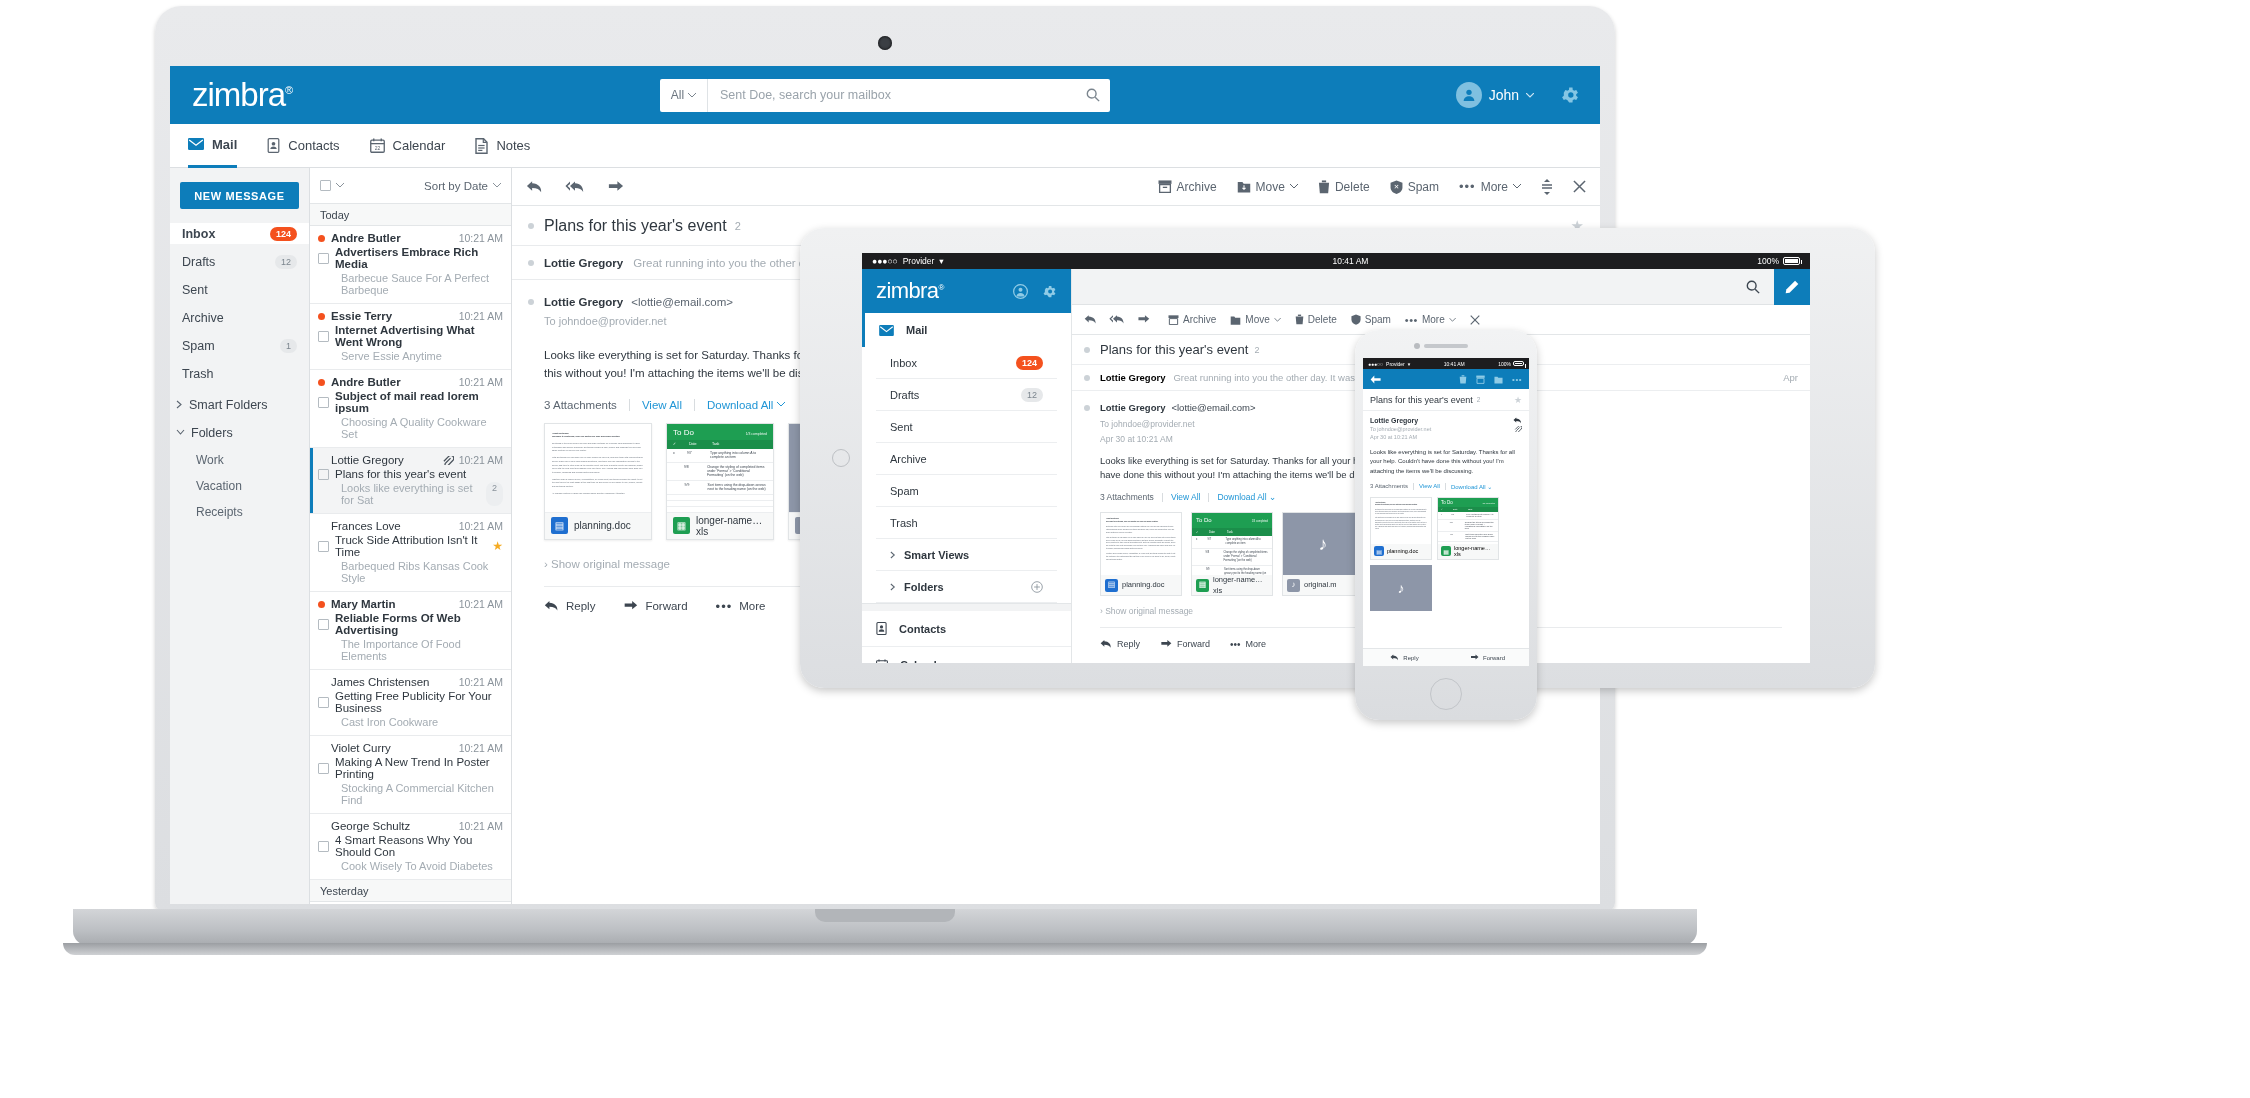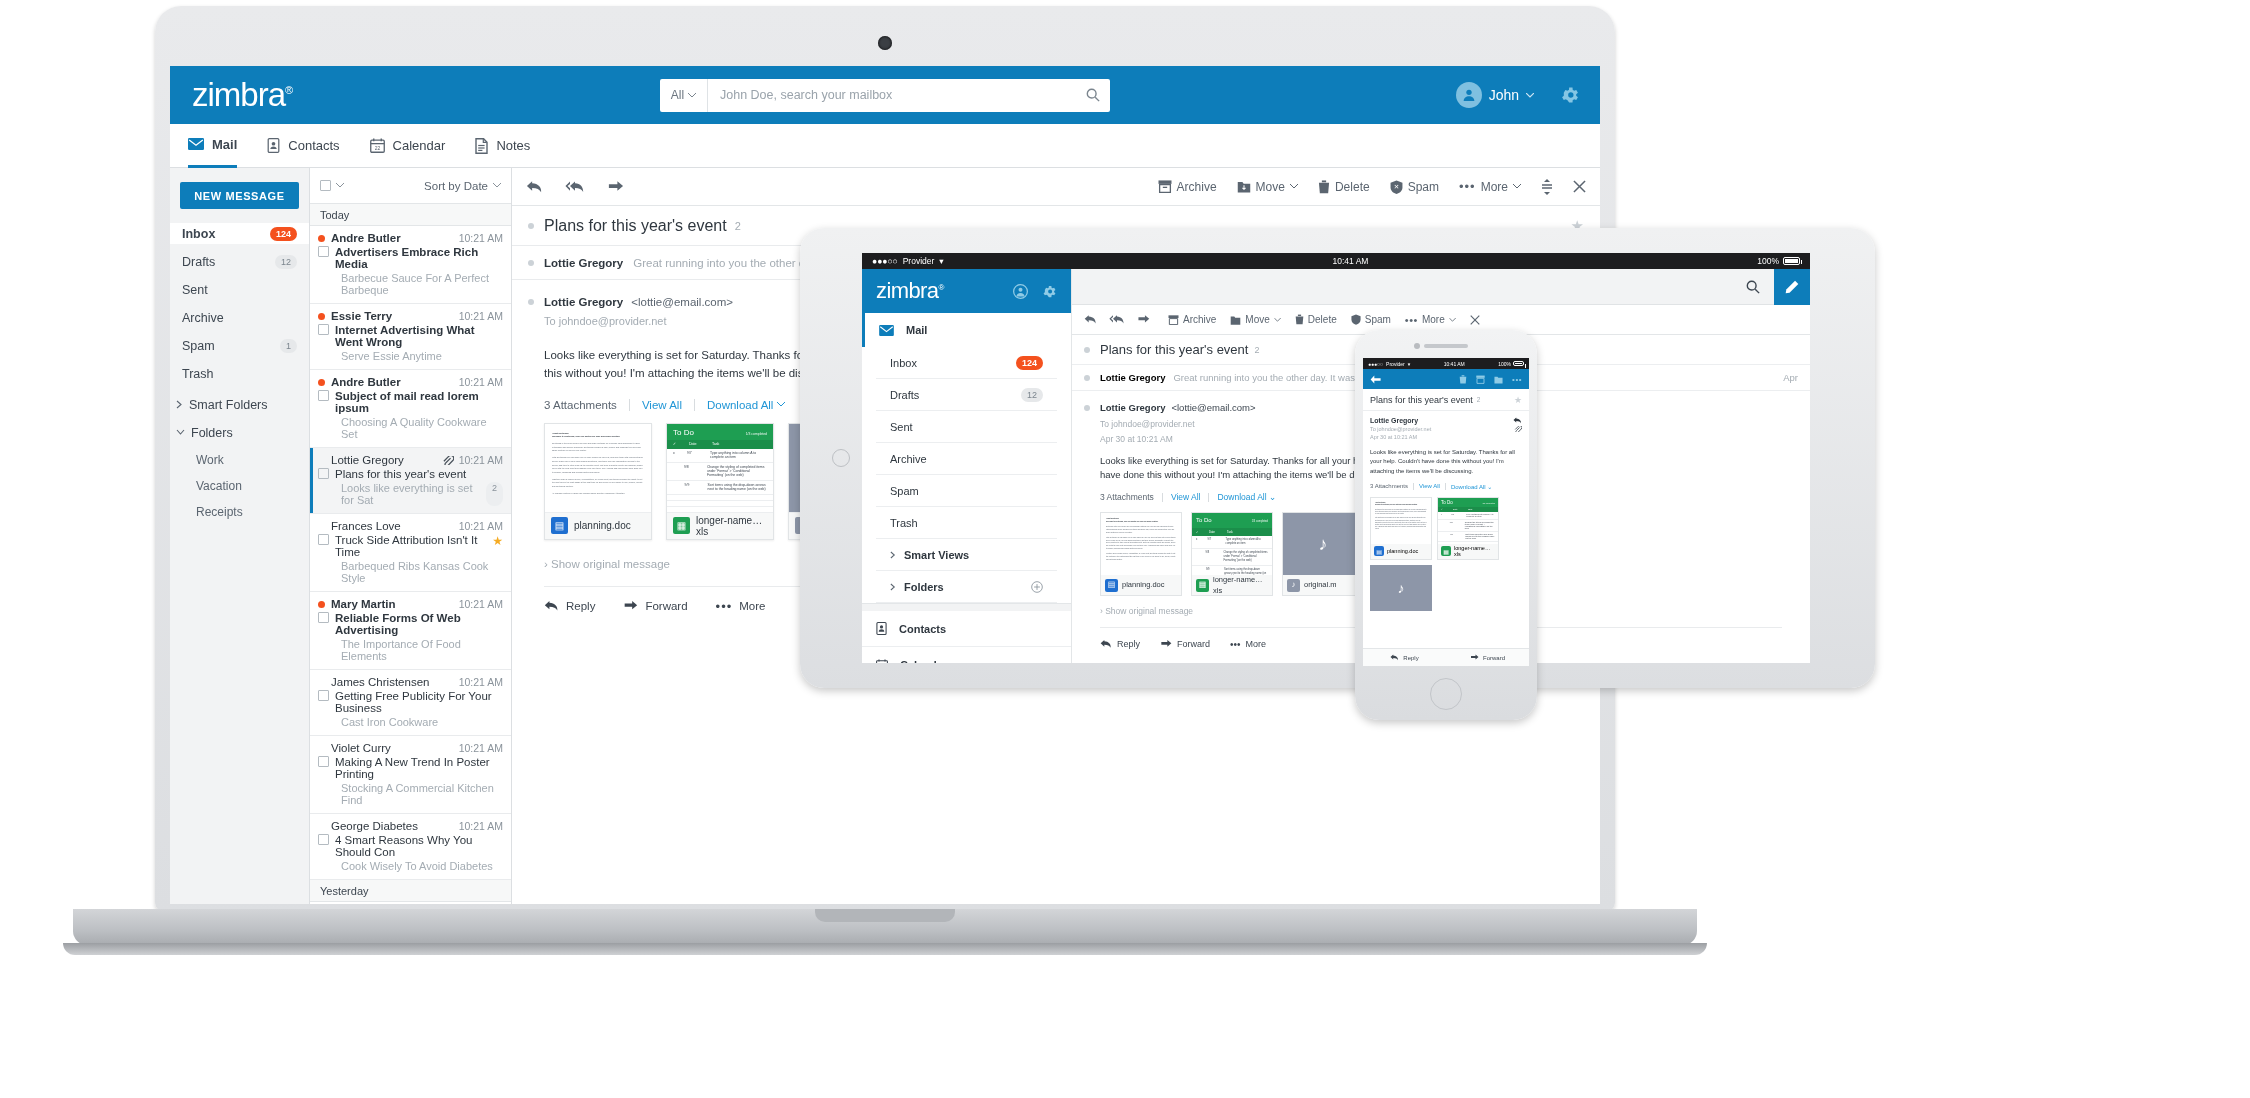--- a/index.html
+++ b/index.html
@@ -68,21 +68,21 @@
              align-items:center; padding-left:10px; font-size:11px; color:#3d4650; }
   .mrow { border-bottom:1px solid #e9ebed; padding:6px 8px 7px 8px; position:relative; }
   .mrow.sel { background:#f3f4f5; }
   .mrow.sel:before { content:""; position:absolute; left:0; top:0; bottom:0; width:3px; background:#0d7dba;}
   .r1 { display:flex; align-items:center; font-size:11.5px; color:#2f373f; }
   .dot { width:7px; height:7px; border-radius:50%; background:#f4511e; margin-right:6px; flex:none;}
   .dot.off { background:transparent; }
   .r-name { flex:1; }
   .r-name.un { font-weight:bold; }
   .r-time { color:#8a939b; font-size:10.5px; }
-  .r2 { display:flex; font-size:11.5px; color:#2f373f; margin-top:2px; }
+  .r2 { display:flex; align-items:center; font-size:11.5px; color:#2f373f; margin-top:2px; }
   .r2 .cb { margin-right:6px; flex:none; }
   .r-sub { flex:1; }
   .r-sub.un { font-weight:bold; }
   .r3 { font-size:11px; color:#a4acb3; margin-left:23px; margin-top:2px; display:flex; justify-content:space-between;}
   .cnt { background:#eceef0; color:#8a939b; font-size:9px; border-radius:8px; padding:1px 6px; }
 
   .z-read { flex:1; background:#fff; display:flex; flex-direction:column; }
   .rd-tb { height:38px; border-bottom:1px solid #e3e6e8; display:flex; align-items:center; padding:0 14px; gap:0;}
   .tb-a { display:flex; gap:22px; color:#5b6570; }
   .tb-b { margin-left:auto; display:flex; align-items:center; gap:20px; color:#5b6570; font-size:12px;}
@@ -211,21 +211,21 @@
       <div class="z-top">
         <div class="z-logo"><span>zimbra</span><sup>®</sup></div>
 
         <div class="z-search">
           <div class="z-sel">
             <span>All</span>
             <svg width="8" height="5" viewBox="0 0 8 5">
                 <path d="M0 0 L4 4 L8 0" fill="none" stroke="#7b858e" stroke-width="1"></path>
               </svg>
           </div>
-          <div class="z-sinput">John Doe, search your mailbox</div>
+          <div class="z-sinput">Sent Doe, search your mailbox</div>
           <div class="z-sicon">
             <svg width="14" height="14" viewBox="0 0 16 16">
                 <circle cx="6.5" cy="6.5" r="5" fill="none" stroke="#7b858e" stroke-width="1.6"></circle>
                 <line x1="10.5" y1="10.5" x2="15" y2="15" stroke="#7b858e" stroke-width="1.6"></line>
               </svg>
           </div>
         </div>
 
         <div class="z-user">
           <span class="av">
@@ -466,21 +466,21 @@
                 <span class="r-sub">Making A New Trend In Poster Printing</span>
               </div>
             <div class="r3">
                 <span>Stocking A Commercial Kitchen Find</span>
               </div>
           </div>
 
           <div class="mrow">
             <div class="r1">
                 <span class="dot off"></span>
-                <span class="r-name">George Diabetes</span>
+                <span class="r-name">George Schultz</span>
                 <span class="r-time">10:21 AM</span>
               </div>
             <div class="r2">
                 <span class="ckbox cb"></span>
                 <span class="r-sub">4 Smart Reasons Why You Should Con</span>
               </div>
             <div class="r3">
                 <span>Cook Wisely To Avoid Diabetes</span>
               </div>
           </div>

